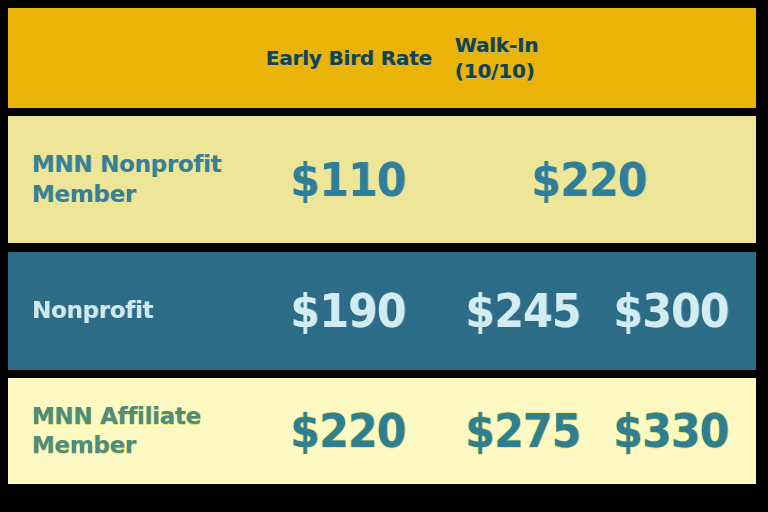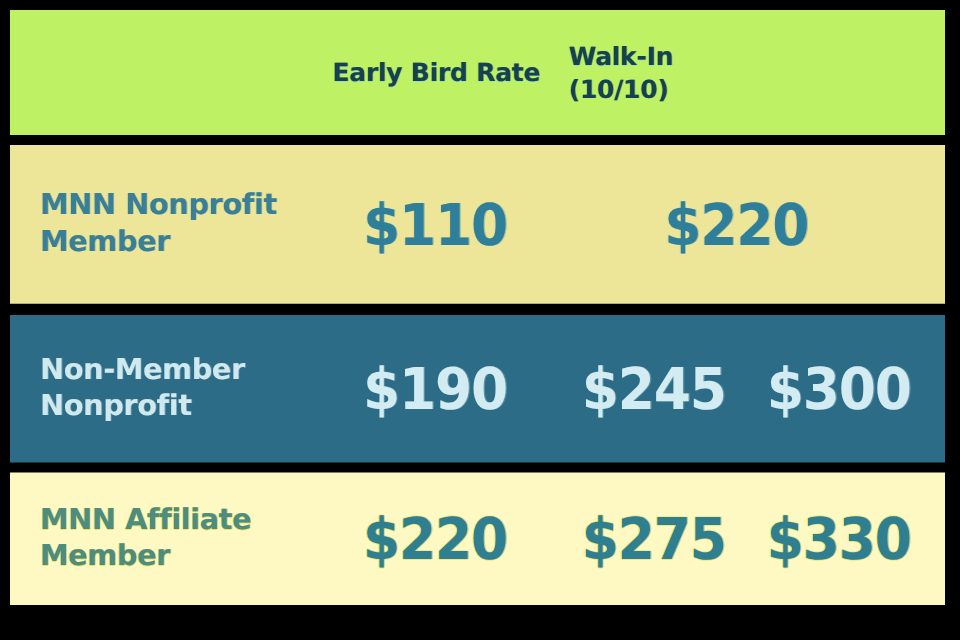--- a/index.html
+++ b/index.html
@@ -39,21 +39,21 @@
   .sep {
     width: 100%;
     background: #000000;
     flex: 0 0 auto;
   }
   .sep-1 { height: 8px; }
   .sep-2 { height: 9px; }
   .sep-3 { height: 8px; }
 
   
-  .band-header   { height: 100px; background: #bef264; }
+  .band-header   { height: 100px; background: #eab308; }
   .band-row1     { height: 127px; background: #EDE699; }
   .band-row2     { height: 118px; background: #2D6C87; }
   .band-row3     { height: 106px; background: #fef9c3; }
 
   
   .col-label {
     flex: 0 0 248px;
     padding-left: 24px;
     box-sizing: border-box;
   }
@@ -192,21 +192,20 @@
     <div class="col-price c3">
       <span class="price price-teal">$220</span>
     </div>
   </div>
 
   <div class="sep sep-2"></div>
 
   <div class="band band-row2">
     <div class="col-label">
       <div class="row-label label-pale">
-        <span>Non-Member</span>
         <span class="line2">Nonprofit</span>
       </div>
     </div>
     <div class="col-price c1">
       <span class="price price-pale">$190</span>
     </div>
     <div class="col-price c2">
       <span class="price price-pale">$245</span>
     </div>
     <div class="col-price c3">

